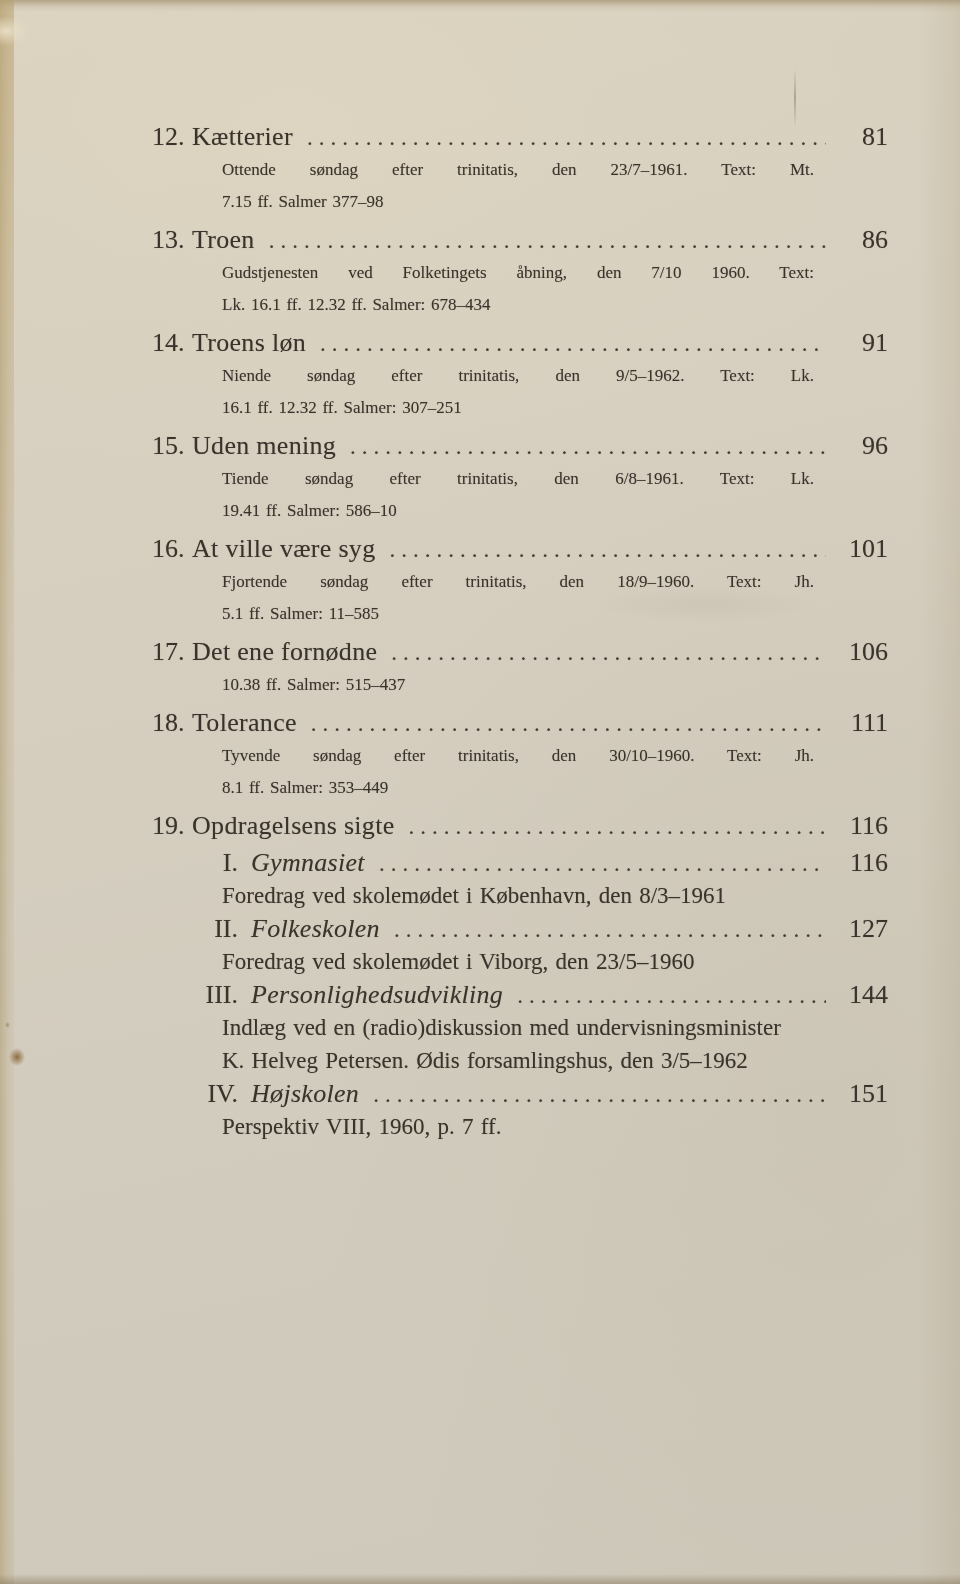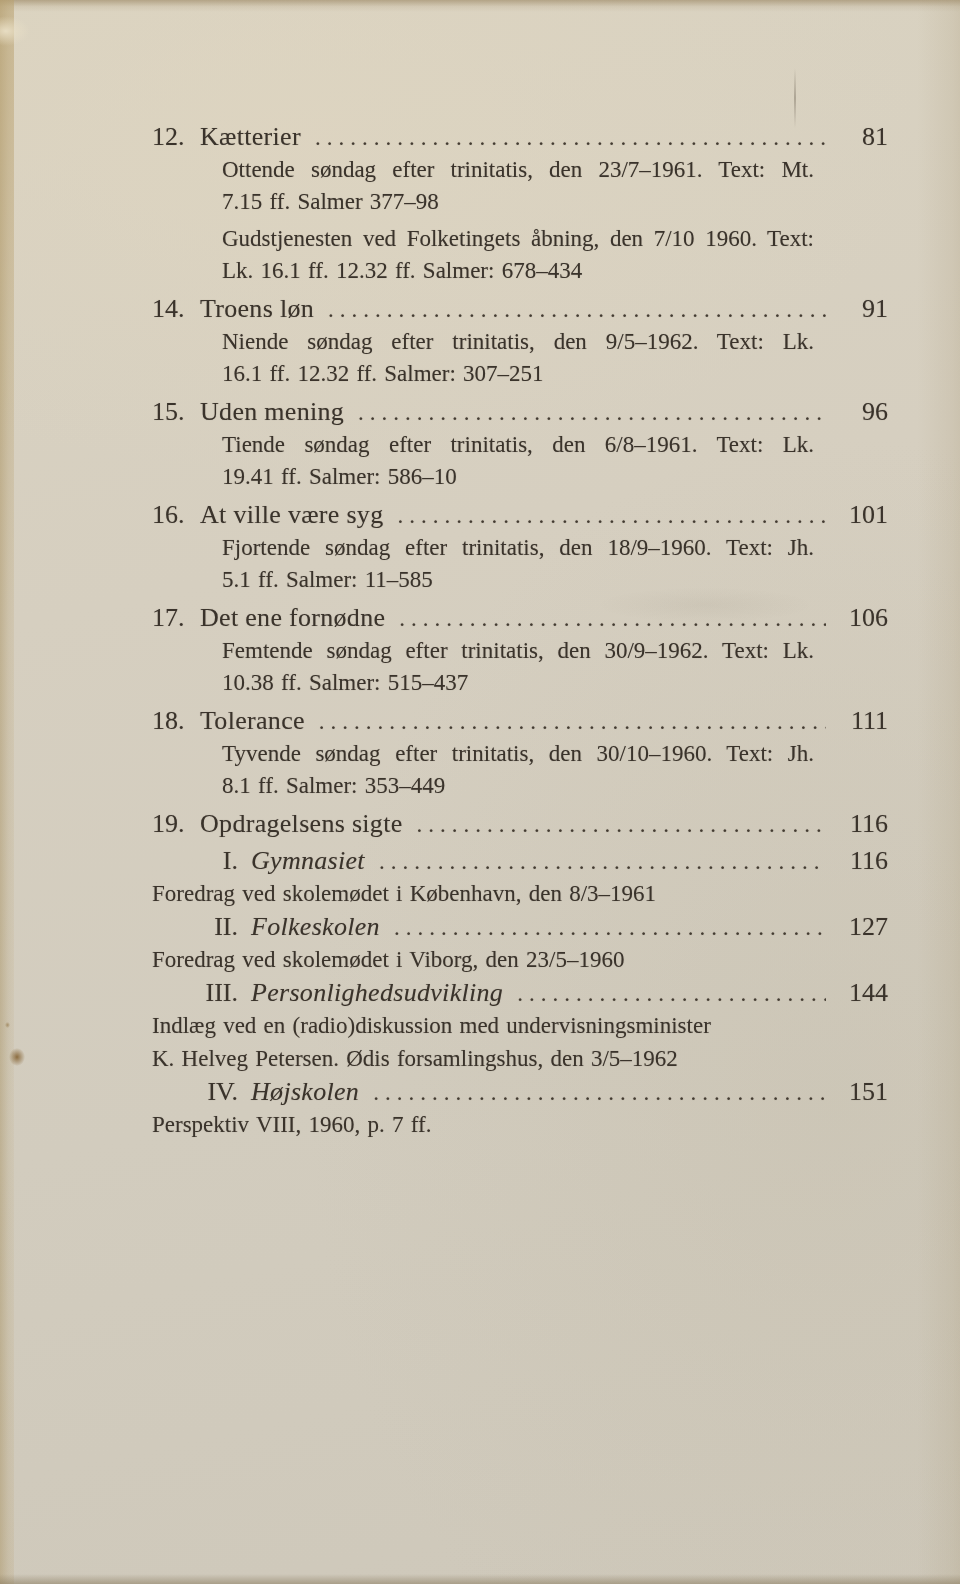--- a/index.html
+++ b/index.html
@@ -39,35 +39,35 @@
 
   
   .toc{
     position:absolute;left:152px;top:120px;width:736px;
     color:#3a332b;
     text-shadow:0 0 1px rgba(58,51,43,0.30);
   }
   .entry{margin-bottom:5px;}
   .row{display:flex;align-items:baseline;line-height:34px;height:34px;}
   .num{flex:0 0 40px;font-size:26px;}
-  .title{margin-left:8px;font-size:26px;white-space:nowrap;letter-spacing:0.3px;}
+  .title{font-size:26px;white-space:nowrap;letter-spacing:0.3px;}
   .dots{flex:1 1 auto;overflow:hidden;margin-left:14px;margin-right:4px;white-space:nowrap;}
   .dots::after{
     content:"..........................................................................................";
     font-size:23px;letter-spacing:6px;color:#433b31;
   }
   .pagenum{flex:0 0 58px;text-align:right;font-size:26px;font-family:Liberation Serif, serif;}
-  .desc{margin-left:70px;width:592px;font-size:23px;line-height:32px;word-spacing:1.5px;}
+  .desc{margin-left:70px;width:592px;font-size:17px;line-height:32px;word-spacing:1.5px;}
   .desc .line{white-space:normal;}
   .desc .line.justify{text-align:justify;text-align-last:justify;word-spacing:normal;}
   .sub{margin-top:3px;}
   .sub .row{line-height:33px;height:33px;}
   .numeral{flex:0 0 86px;text-align:right;font-size:26px;}
   .sub .title{margin-left:13px;font-style:italic;text-align:center;}
-  .subdesc{width:592px;font-size:23px;line-height:33px;word-spacing:1.5px;}
+  .subdesc{margin-left:70px;width:592px;font-size:23px;line-height:33px;word-spacing:1.5px;}
 </style>
 </head>
 <body>
 
 <div class="page">
   <div class="edge-top"></div>
   <div class="edge-left"></div>
   <div class="edge-right"></div>
   <div class="edge-bottom"></div>
   <div class="corner-notch"></div>
@@ -85,20 +85,26 @@
         <span class="dots"></span>
         <span class="pagenum">81</span>
       </div>
       <div class="desc">
         <div class="line justify">Ottende søndag efter trinitatis, den 23/7–1961. Text: Mt.</div>
         <div class="line">7.15 ff. Salmer 377–98</div>
       </div>
     </div>
 
     <div class="entry">
+      <div class="row">
+        <span class="num">13.</span>
+        <span class="title">Troen</span>
+        <span class="dots"></span>
+        <span class="pagenum">86</span>
+      </div>
       <div class="desc">
         <div class="line justify">Gudstjenesten ved Folketingets åbning, den 7/10 1960. Text:</div>
         <div class="line">Lk. 16.1 ff. 12.32 ff. Salmer: 678–434</div>
       </div>
     </div>
 
     <div class="entry">
       <div class="row">
         <span class="num">14.</span>
         <span class="title">Troens løn</span>
@@ -138,21 +144,20 @@
     </div>
 
     <div class="entry">
       <div class="row">
         <span class="num">17.</span>
         <span class="title">Det ene fornødne</span>
         <span class="dots"></span>
         <span class="pagenum">106</span>
       </div>
       <div class="desc">
-        <div class="line justify">Femtende søndag efter trinitatis, den 30/9–1962. Text: Lk.</div>
         <div class="line">10.38 ff. Salmer: 515–437</div>
       </div>
     </div>
 
     <div class="entry">
       <div class="row">
         <span class="num">18.</span>
         <span class="title">Tolerance</span>
         <span class="dots"></span>
         <span class="pagenum">111</span>

